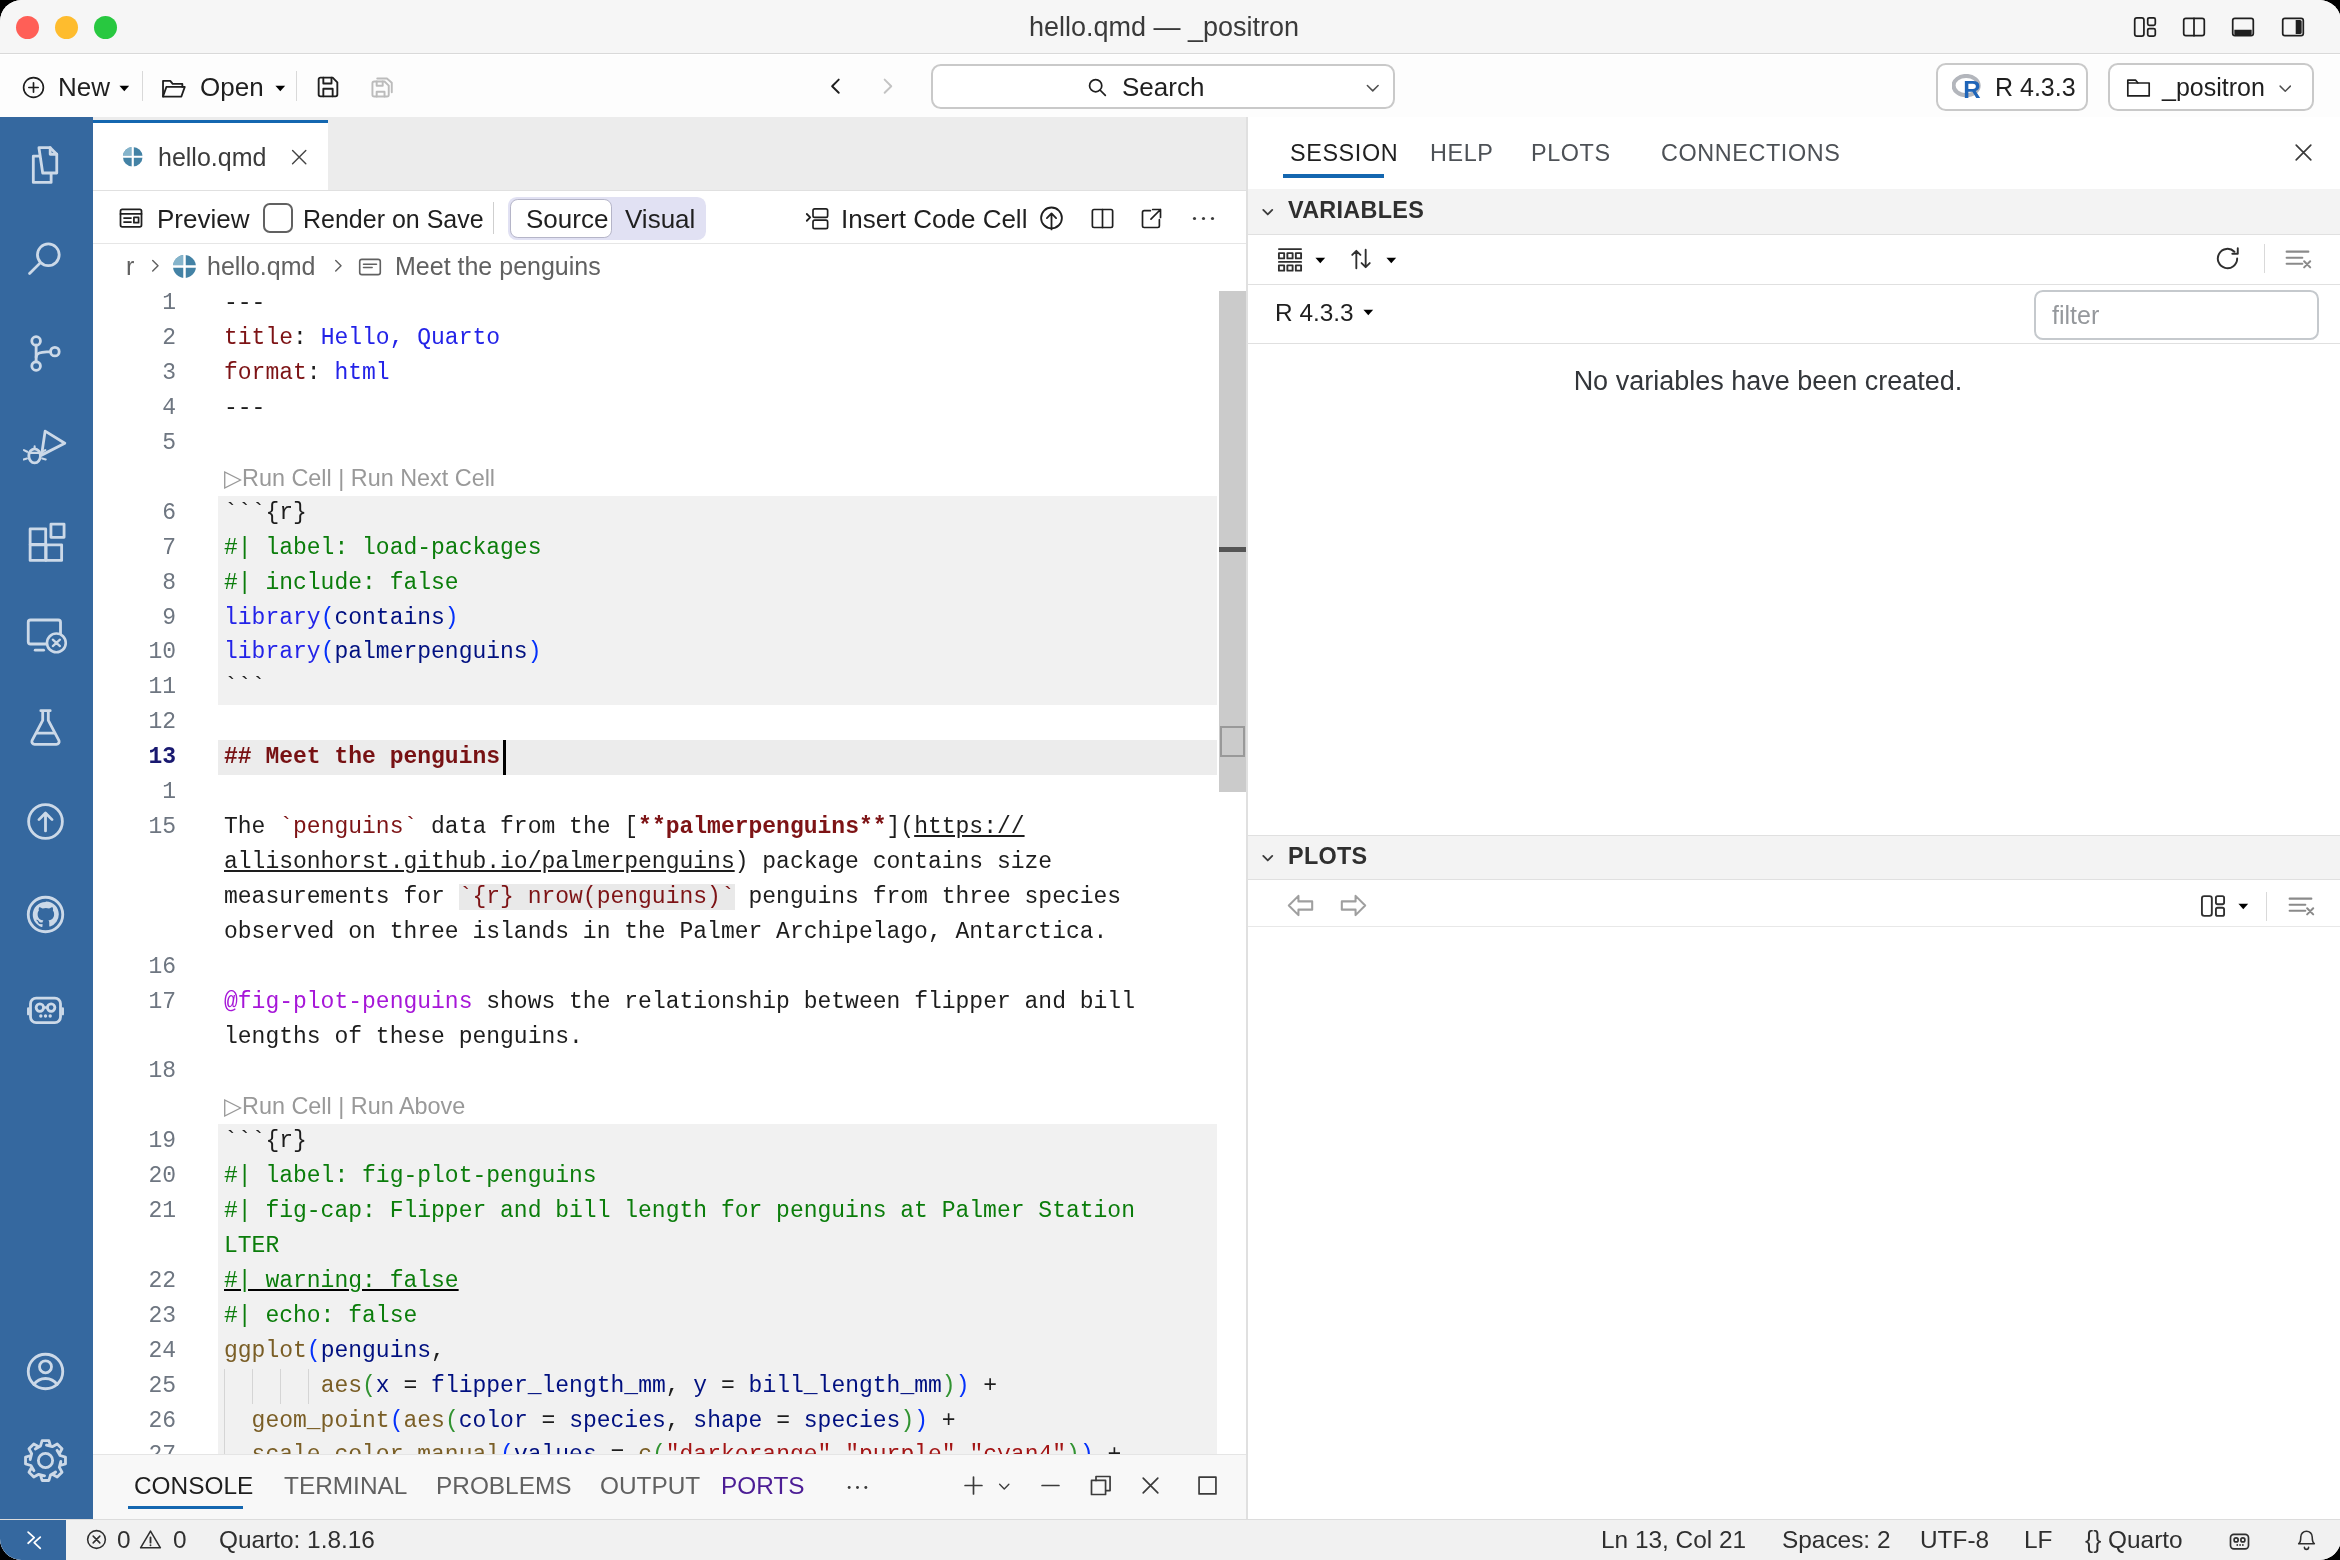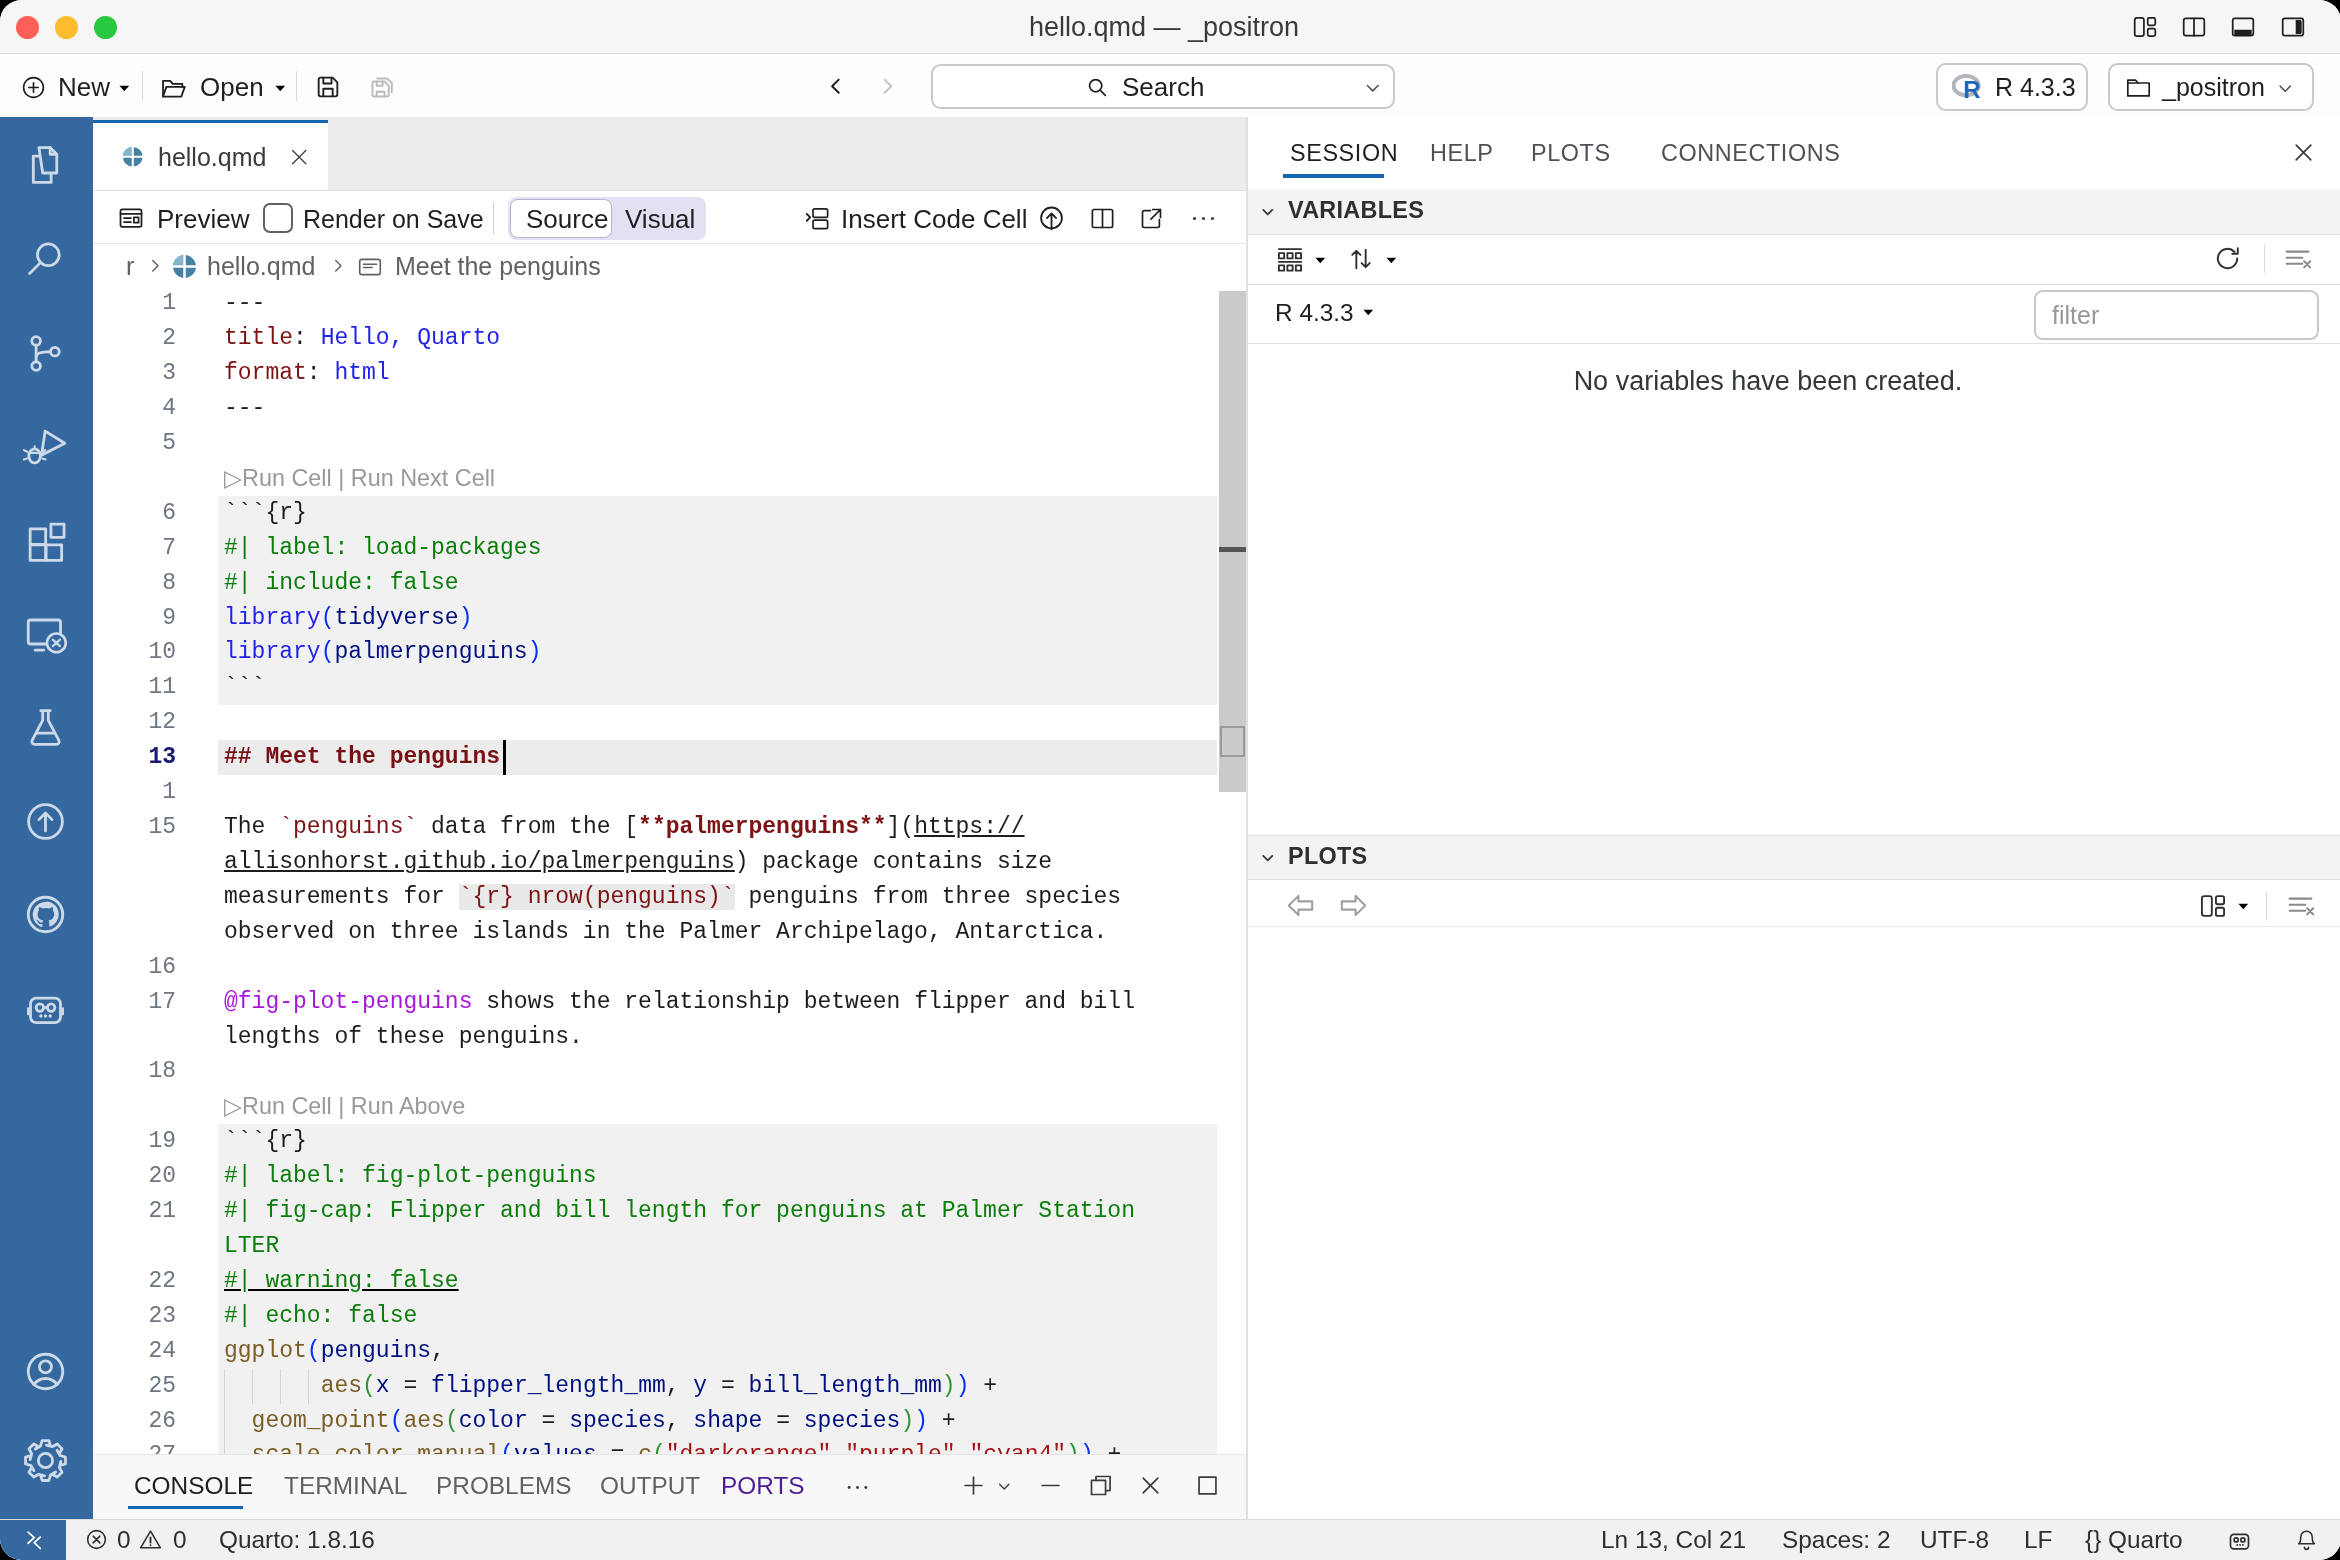--- a/index.html
+++ b/index.html
@@ -244,21 +244,21 @@
 <div class="cl" style="top:391px;"><span style="color:#1d1d1d;">---</span></div>
 <div class="ln" style="top:426px;color:#6e7681;">5</div>
 <div class="lens" style="top:464px;"><span style="color:#999999;">▷</span><span style="color:#999999;">Run Cell | Run Next Cell</span></div>
 <div class="ln" style="top:496px;color:#6e7681;">6</div>
 <div class="cl" style="top:496px;"><span style="color:#1d1d1d;">```{r}</span></div>
 <div class="ln" style="top:531px;color:#6e7681;">7</div>
 <div class="cl" style="top:531px;"><span style="color:#0b7d0b;">#| label: load-packages</span></div>
 <div class="ln" style="top:566px;color:#6e7681;">8</div>
 <div class="cl" style="top:566px;"><span style="color:#0b7d0b;">#| include: false</span></div>
 <div class="ln" style="top:601px;color:#6e7681;">9</div>
-<div class="cl" style="top:601px;"><span style="color:#2323e8;">library</span><span style="color:#0431fa;">(</span><span style="color:#001080;">tidyverse</span><span style="color:#0431fa;">)</span></div>
+<div class="cl" style="top:601px;"><span style="color:#2323e8;">library</span><span style="color:#0431fa;">(</span><span style="color:#001080;">contains</span><span style="color:#0431fa;">)</span></div>
 <div class="ln" style="top:635px;color:#6e7681;">10</div>
 <div class="cl" style="top:635px;"><span style="color:#2323e8;">library</span><span style="color:#0431fa;">(</span><span style="color:#001080;">palmerpenguins</span><span style="color:#0431fa;">)</span></div>
 <div class="ln" style="top:670px;color:#6e7681;">11</div>
 <div class="cl" style="top:670px;"><span style="color:#1d1d1d;">```</span></div>
 <div class="ln" style="top:705px;color:#6e7681;">12</div>
 <div class="ln" style="top:740px;color:#191970;font-weight:600;">13</div>
 <div class="cl" style="top:740px;"><span style="color:#771113;font-weight:bold;">## Meet the penguins</span></div>
 <div class="ln" style="top:775px;color:#6e7681;">1</div>
 <div class="ln" style="top:810px;color:#6e7681;">15</div>
 <div class="cl" style="top:845px;"><span style="color:#1d1d1d;text-decoration:underline;">allisonhorst.github.io/palmerpenguins</span><span style="color:#1d1d1d;">) package contains size</span></div>

